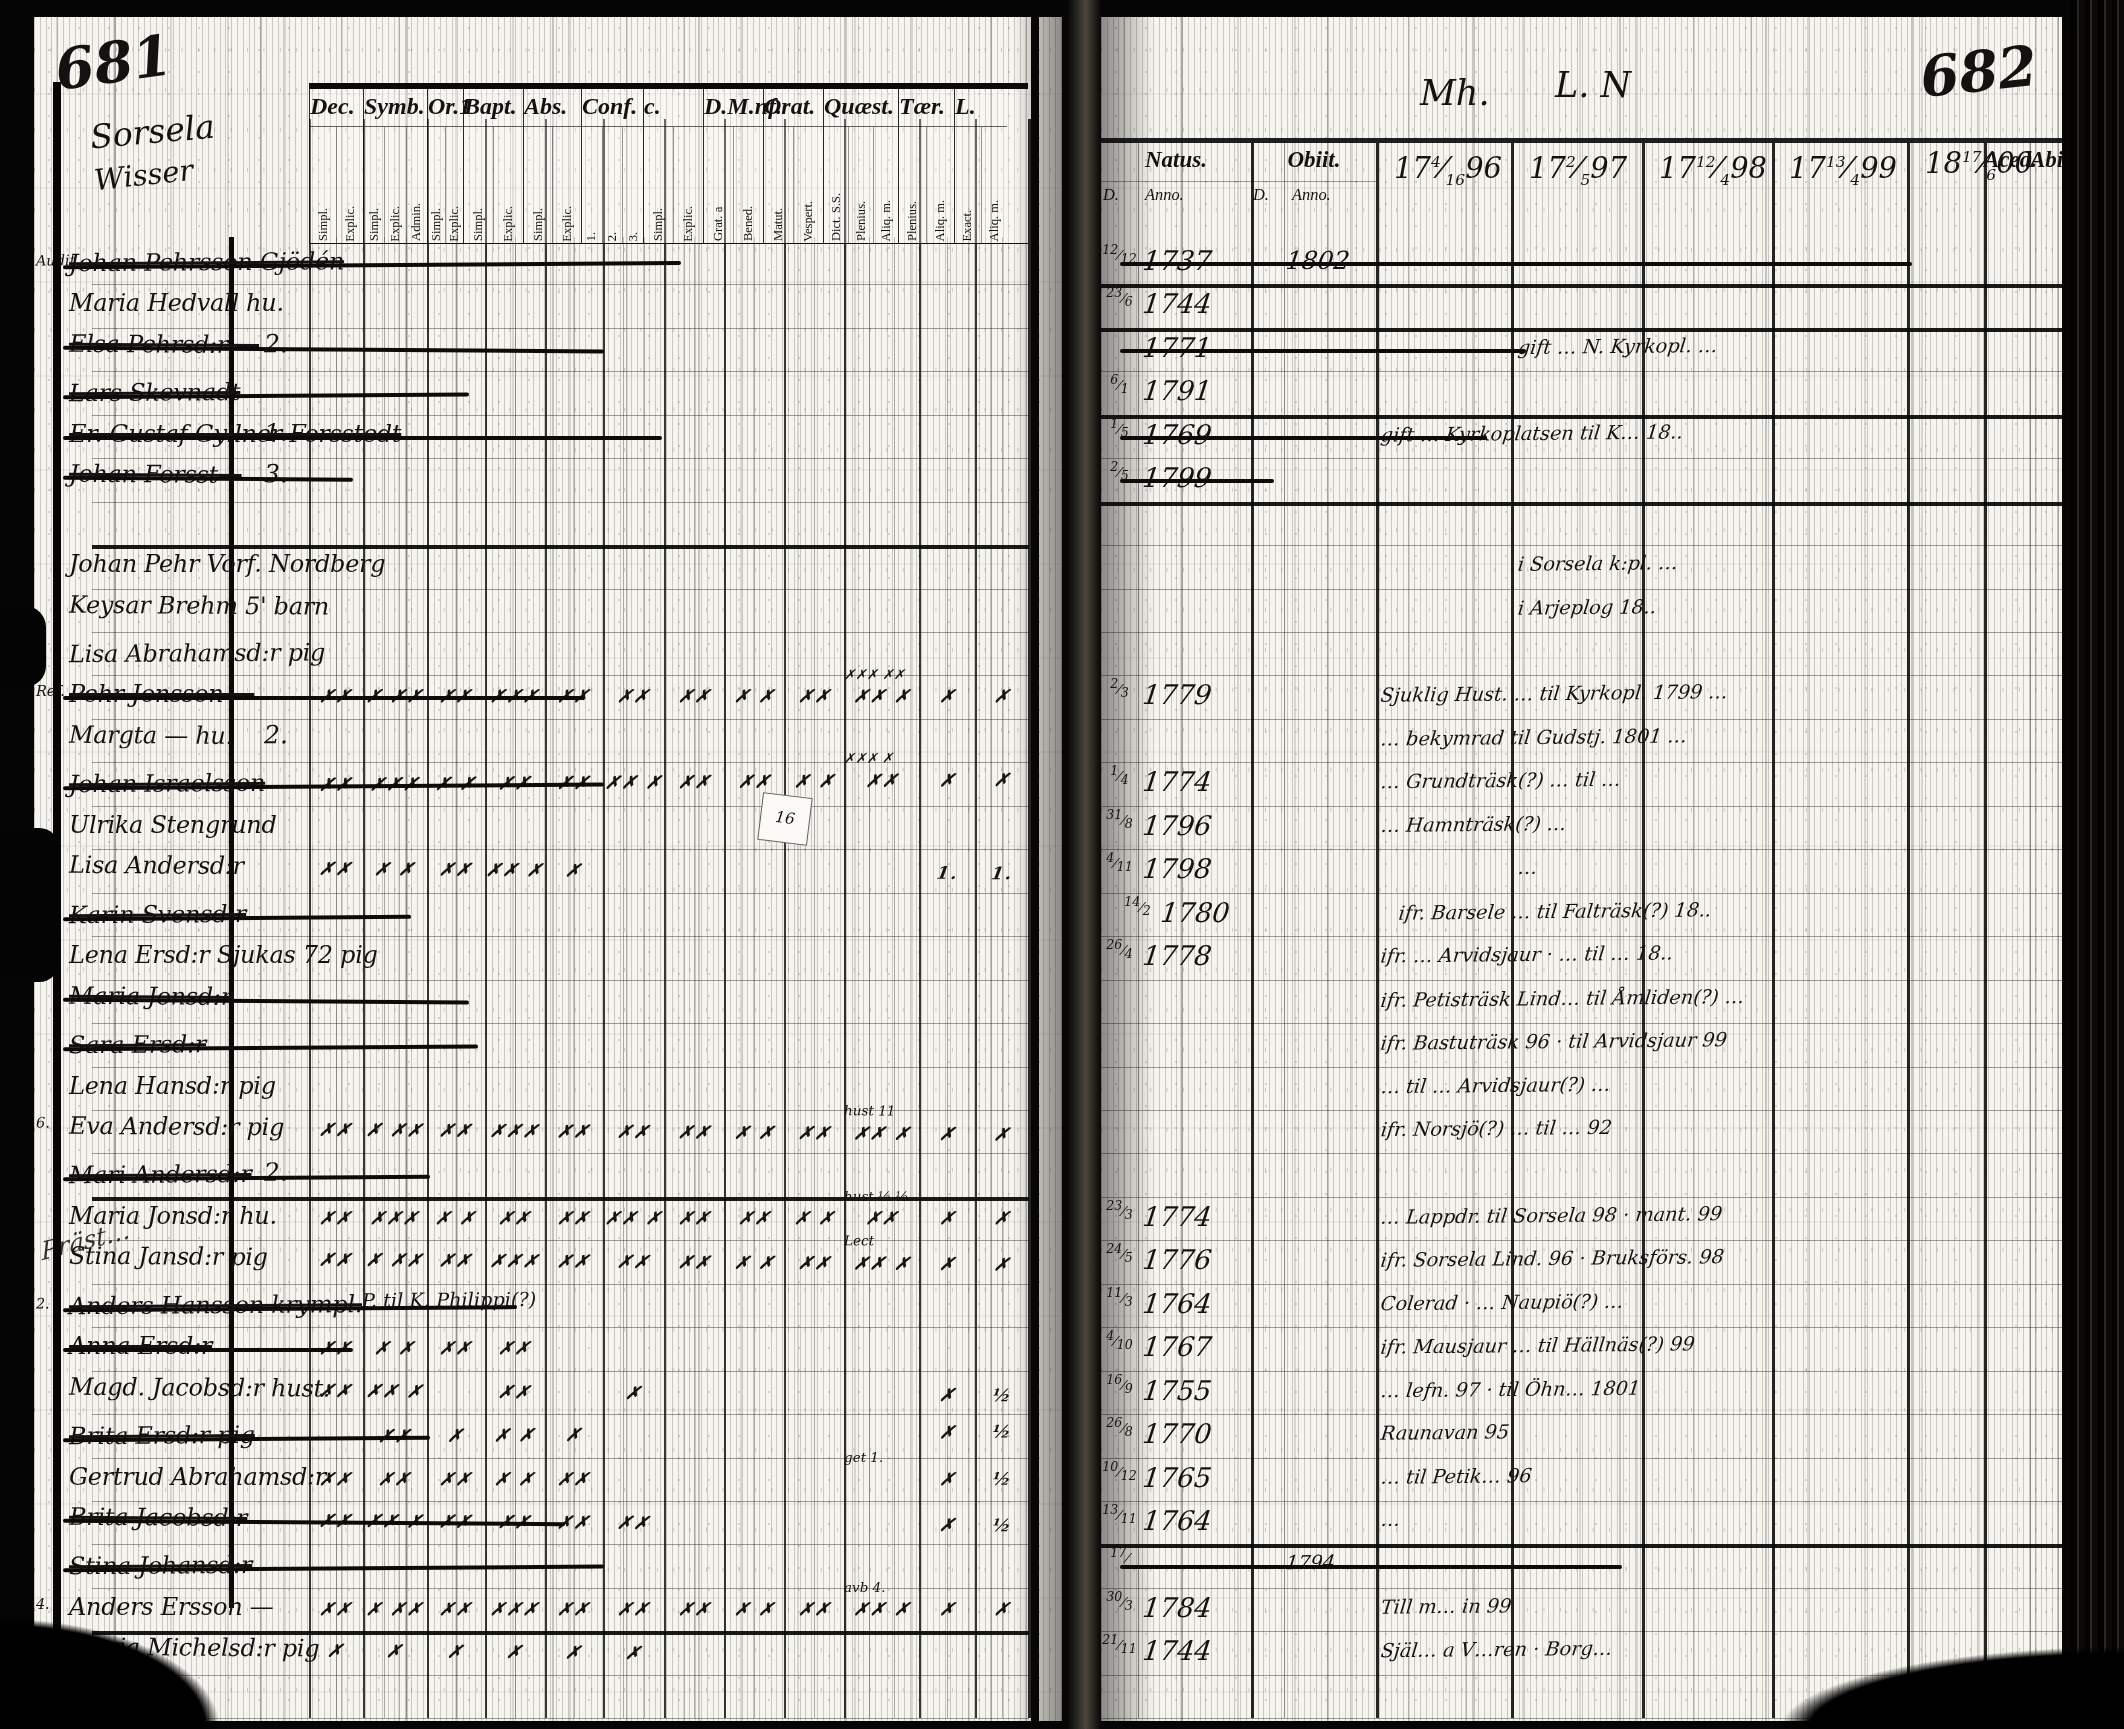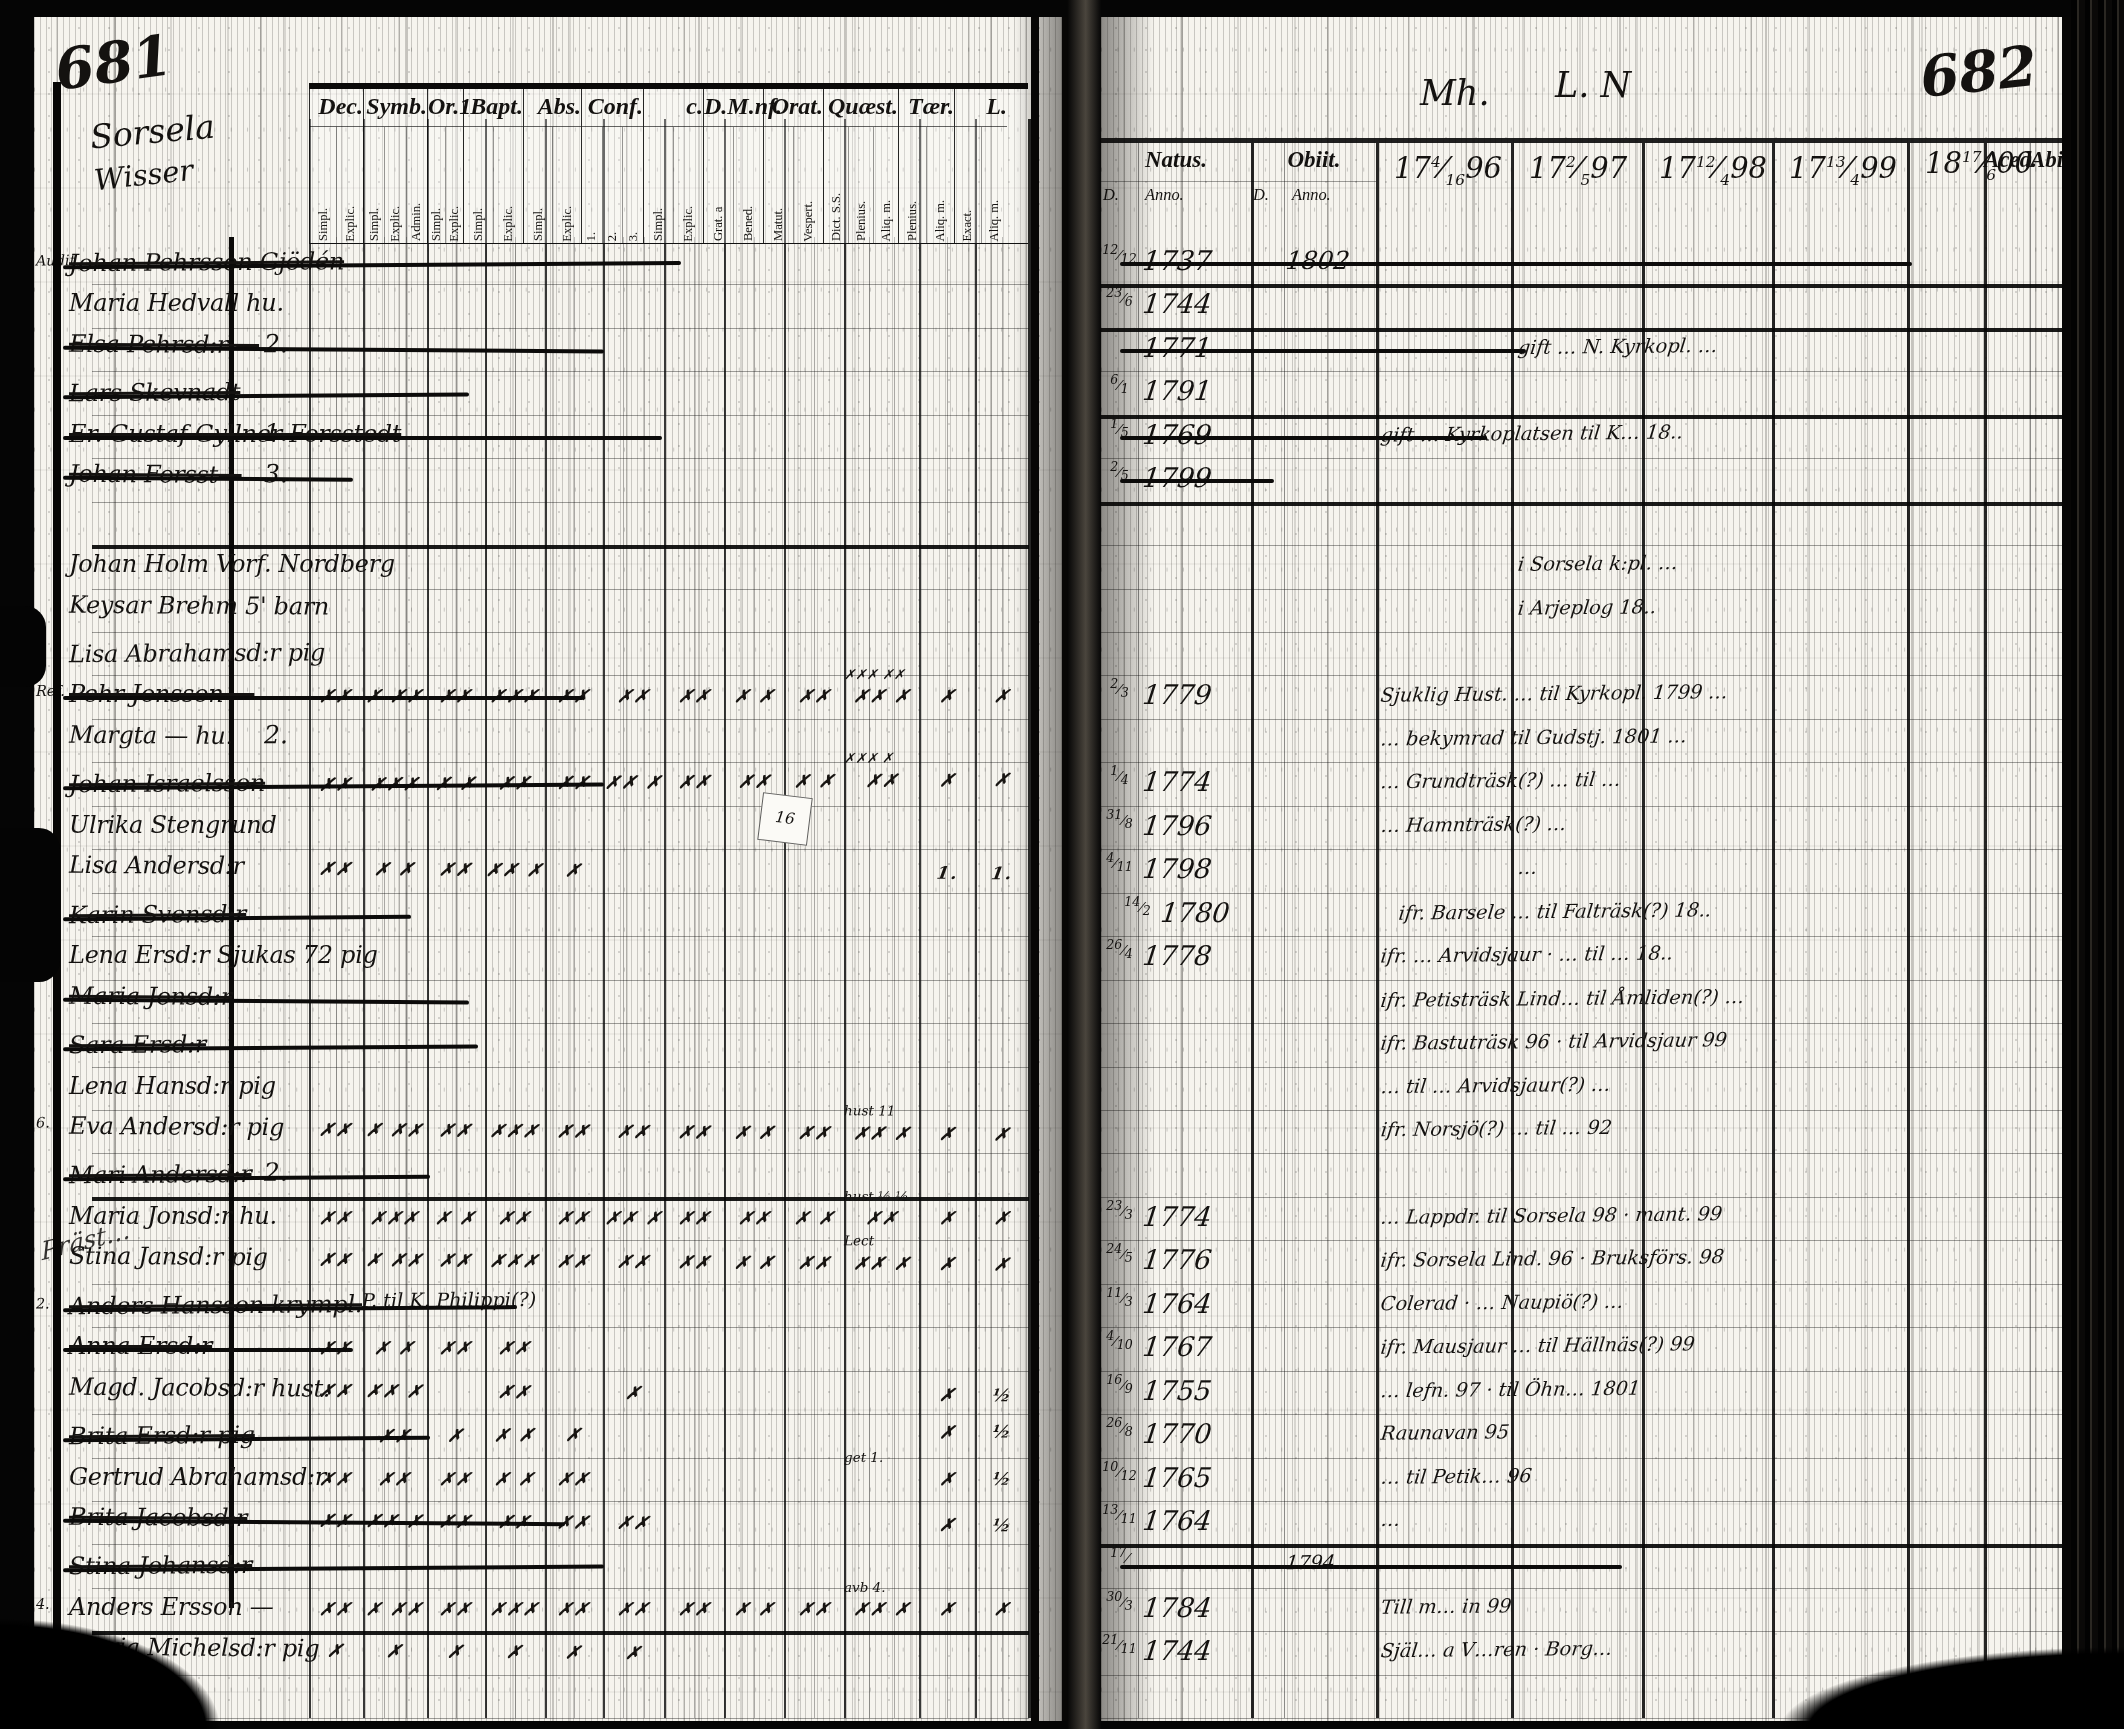--- a/index.html
+++ b/index.html
@@ -25,21 +25,21 @@
   .band{position:absolute;background:#050505;z-index:7;}
   #edge-right{position:absolute;right:0;top:0;width:53px;height:100%;z-index:8;
       background:repeating-linear-gradient(90deg,#020202 0 5.8px,#2a2722 5.8px 7.7px,#0a0908 7.7px 13.5px);}
   .corner{position:absolute;z-index:9;pointer-events:none;}
   .script{font-style:italic;transform:skewX(-7deg);}
   .pageno{position:absolute;font:italic 56px "DejaVu Serif",serif;font-weight:bold;z-index:5;}
   .hand{font-family:"DejaVu Serif",serif;font-style:italic;}
   
   #lh{position:absolute;left:275px;top:66px;width:719px;border-top:6.8px solid #0b0a09;border-bottom:1.9px solid #111;display:flex;z-index:3;background:rgba(255,255,255,.25);}
   .lh-col{border-left:1.9px solid rgba(5,5,5,.85);box-sizing:border-box;}
-  .lh-label{height:37px;font:italic 24px "Liberation Serif",serif;font-weight:bold;text-align:right;line-height:35px;white-space:nowrap;overflow:visible;border-bottom:1px solid rgba(0,0,0,.6);}
+  .lh-label{height:37px;font:italic 24px "Liberation Serif",serif;font-weight:bold;text-align:left;line-height:35px;white-space:nowrap;overflow:visible;border-bottom:1px solid rgba(0,0,0,.6);}
   .lh-subs{display:flex;height:116px;}
   .lh-sub{flex:1;border-left:1px solid rgba(0,0,0,.4);display:flex;align-items:flex-end;justify-content:center;overflow:hidden;}
   .lh-sub:first-child{border-left:none;}
   .vtext{writing-mode:vertical-rl;transform:rotate(180deg);font:12.6px "Liberation Serif",serif;padding:1.9px 0;white-space:nowrap;}
   
   #rh{position:absolute;left:0;top:121px;width:970px;border-top:5.8px solid rgba(8,8,8,.9);z-index:3;}
   .rh-cell{position:absolute;font:italic 23px "Liberation Serif",serif;font-weight:bold;text-align:center;}
   .rh-sub{position:absolute;font:16.4px "Liberation Serif",serif;font-style:italic;}
   .rh-year{position:absolute;font:italic 29px "DejaVu Serif",serif;white-space:nowrap;}
   .rh-year sup,.rh-year sub{font-size:15.4px;}
@@ -306,21 +306,21 @@
           <div class="numv hand">1.</div>
           <div class="xbar" style="width: 599px;"></div>
         </div>
         <div class="row" style="left: 0px; top: 441px; width: 994px; transform: rotate(0.4deg);">
           <div class="nm hand st">Johan Forsst—</div>
           <div class="numv hand">3.</div>
           <div class="xbar" style="width: 290px;"></div>
         </div>
         <div class="row" style="left: 0px; top: 485px; width: 994px; transform: rotate(-0.4deg);"></div>
         <div class="row" style="left: 0px; top: 528px; width: 994px; transform: rotate(0deg);">
-          <div class="nm hand">Johan Holm Vorf. Nordberg</div>
+          <div class="nm hand">Johan Pehr Vorf. Nordberg</div>
         </div>
         <div class="row" style="left: 0px; top: 572px; width: 994px; transform: rotate(0.4deg);">
           <div class="nm hand">Keysar Brehm 5' barn</div>
         </div>
         <div class="row" style="left: 0px; top: 615px; width: 994px; transform: rotate(-0.4deg);">
           <div class="nm hand">Lisa Abrahamsd:r pig</div>
         </div>
         <div class="row" style="left: 0px; top: 658px; width: 994px; transform: rotate(0deg);">
           <div class="mg-note hand">Ref.</div>
           <div class="nm hand st">Pehr Jonsson —</div>

